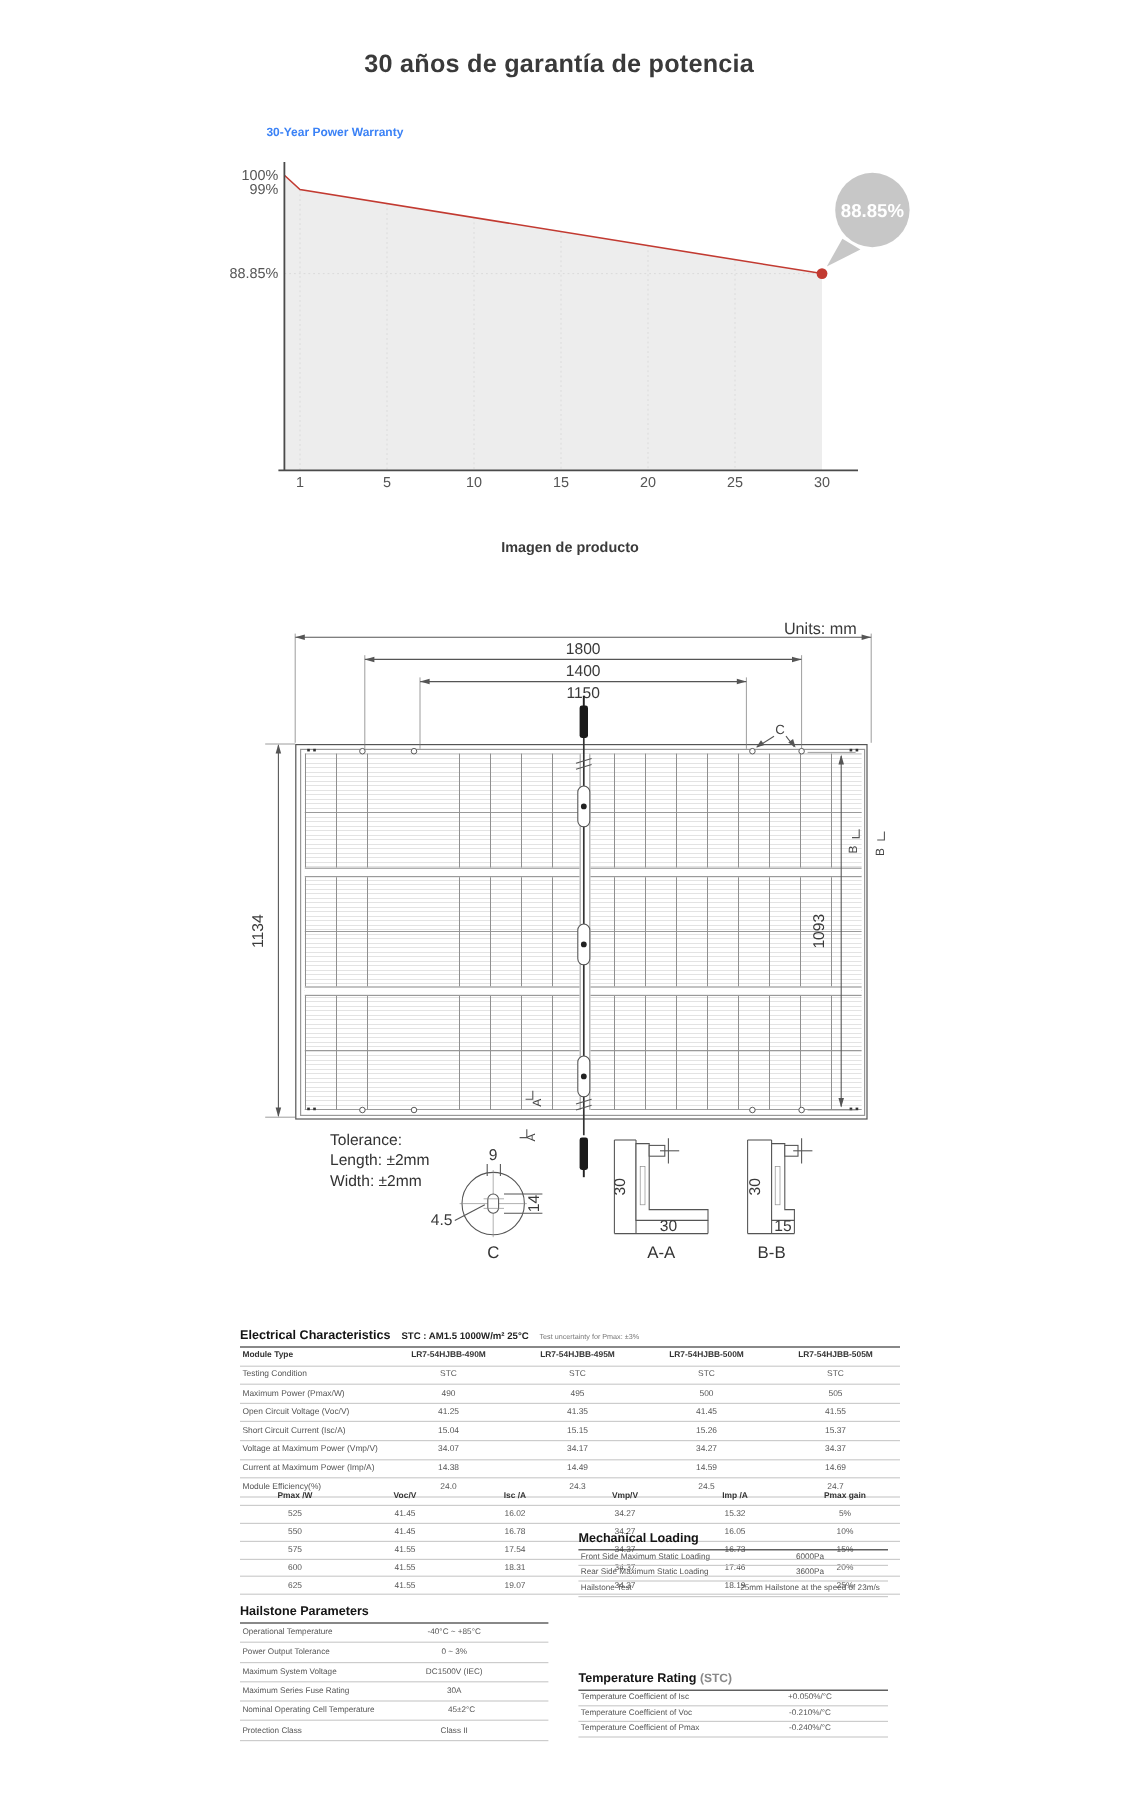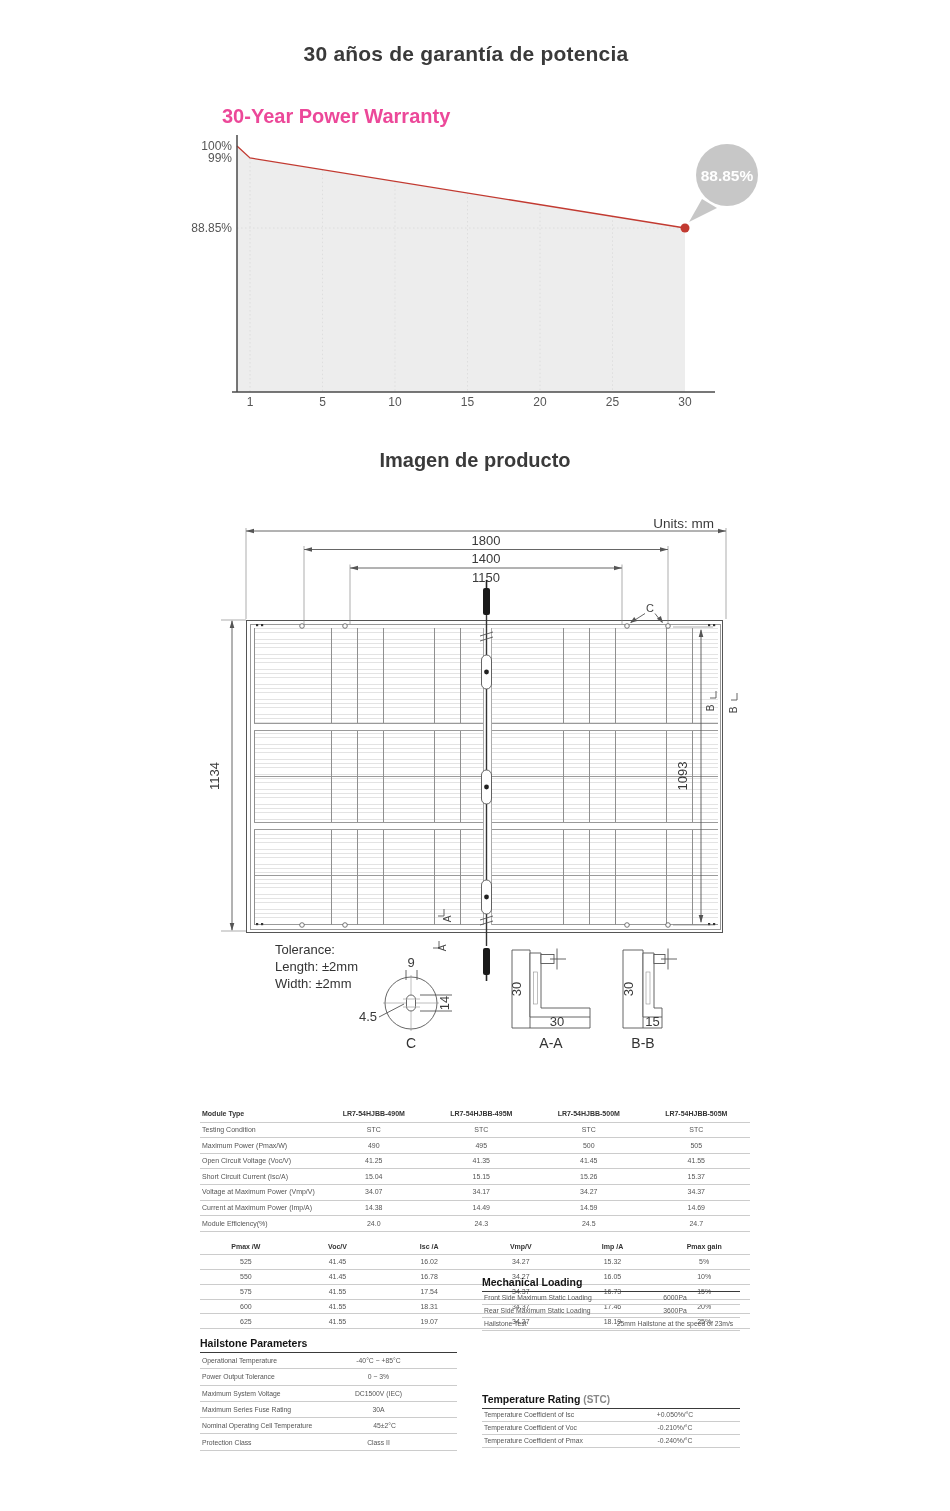--- a/index.html
+++ b/index.html
@@ -1,21 +1,21 @@
 <!DOCTYPE html>
 <html><head>
 <meta charset="utf-8">
 <style>
   html,body{margin:0;padding:0;background:#fff;}
   body{width:950px;height:1511px;position:relative;font-family:"Liberation Sans",sans-serif;overflow:hidden;}
   .abs{position:absolute;}
   
   .main-title{left:0;top:42px;width:932px;text-align:center;font-size:21px;font-weight:bold;color:#3a3a3a;letter-spacing:.2px;}
-  .chart-title{left:222px;top:105px;font-size:20px;font-weight:600;color:#ec4899;}
-  .sec2-title{left:0;top:449px;width:950px;text-align:center;font-size:20px;font-weight:bold;color:#3a3a3a;}
+  .chart-title{left:222px;top:105px;font-size:10px;font-weight:600;color:#3b82f6;}
+  .sec2-title{left:0;top:449px;width:950px;text-align:center;font-size:12px;font-weight:bold;color:#3a3a3a;}
   
   #chart-svg{left:185px;top:100px;}
   .axis{stroke:#4a4a4a;stroke-width:1.5;}
   .grid{stroke:#d9d9d9;stroke-width:.8;stroke-dasharray:1.5,2.5;}
   .xtick{font-size:12px;fill:#555;}
   .ytick{font-size:12px;fill:#555;}
   .bubble-txt{font-size:15.5px;font-weight:bold;fill:#fff;}
   
   #panel-frame{left:246px;top:620px;width:475px;height:311px;border:1.6px solid #555;background:#fff;}
   #panel-frame-inner{left:250px;top:624px;width:469px;height:304px;border:.7px solid #999;}
@@ -253,20 +253,25 @@
     <rect x="646" y="972" width="4" height="32" class="thin" fill="none"></rect>
     <line class="dl" x1="623" y1="1028" x2="662" y2="1028"></line>
       <line class="dl" x1="662" y1="1017" x2="662" y2="1028"></line>
     <text class="dtxt" text-anchor="middle" transform="rotate(-90 633 989)" x="633" y="989">30</text>
     <text class="dtxt" x="652.5" y="1026" text-anchor="middle">15</text>
     <text class="ltxt" x="643" y="1048" text-anchor="middle">B-B</text>
   </g>
 </svg>
 
 <div id="table1" class="abs tbl">
+  <div class="t-head">
+    <span class="sec-title">Electrical Characteristics</span>
+    <span class="t-sub">STC : AM1.5  1000W/m²  25°C</span>
+    <span class="t-note">Test uncertainty for Pmax: ±3%</span>
+  </div>
   <div id="t1-rows">
       <div class="trow">
         <div class="tcell tlabel thead">Module Type</div>
         <div class="tcell thead">LR7-54HJBB-490M</div>
         <div class="tcell thead">LR7-54HJBB-495M</div>
         <div class="tcell thead">LR7-54HJBB-500M</div>
         <div class="tcell thead">LR7-54HJBB-505M</div>
       </div>
       <div class="trow">
         <div class="tcell tlabel">Testing Condition</div>

